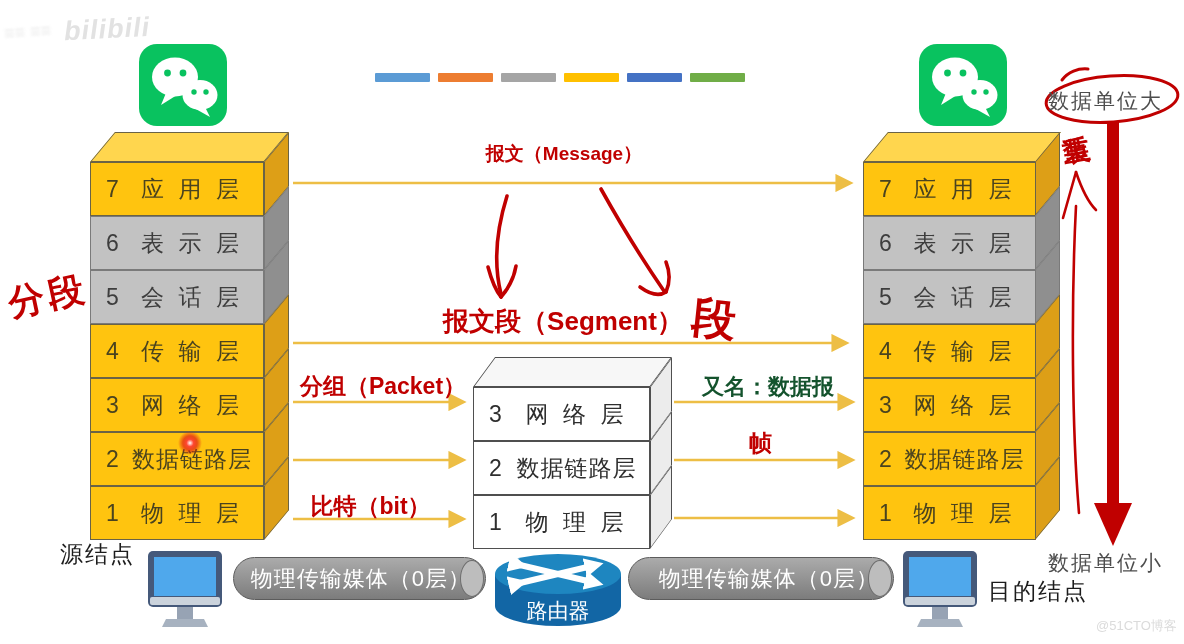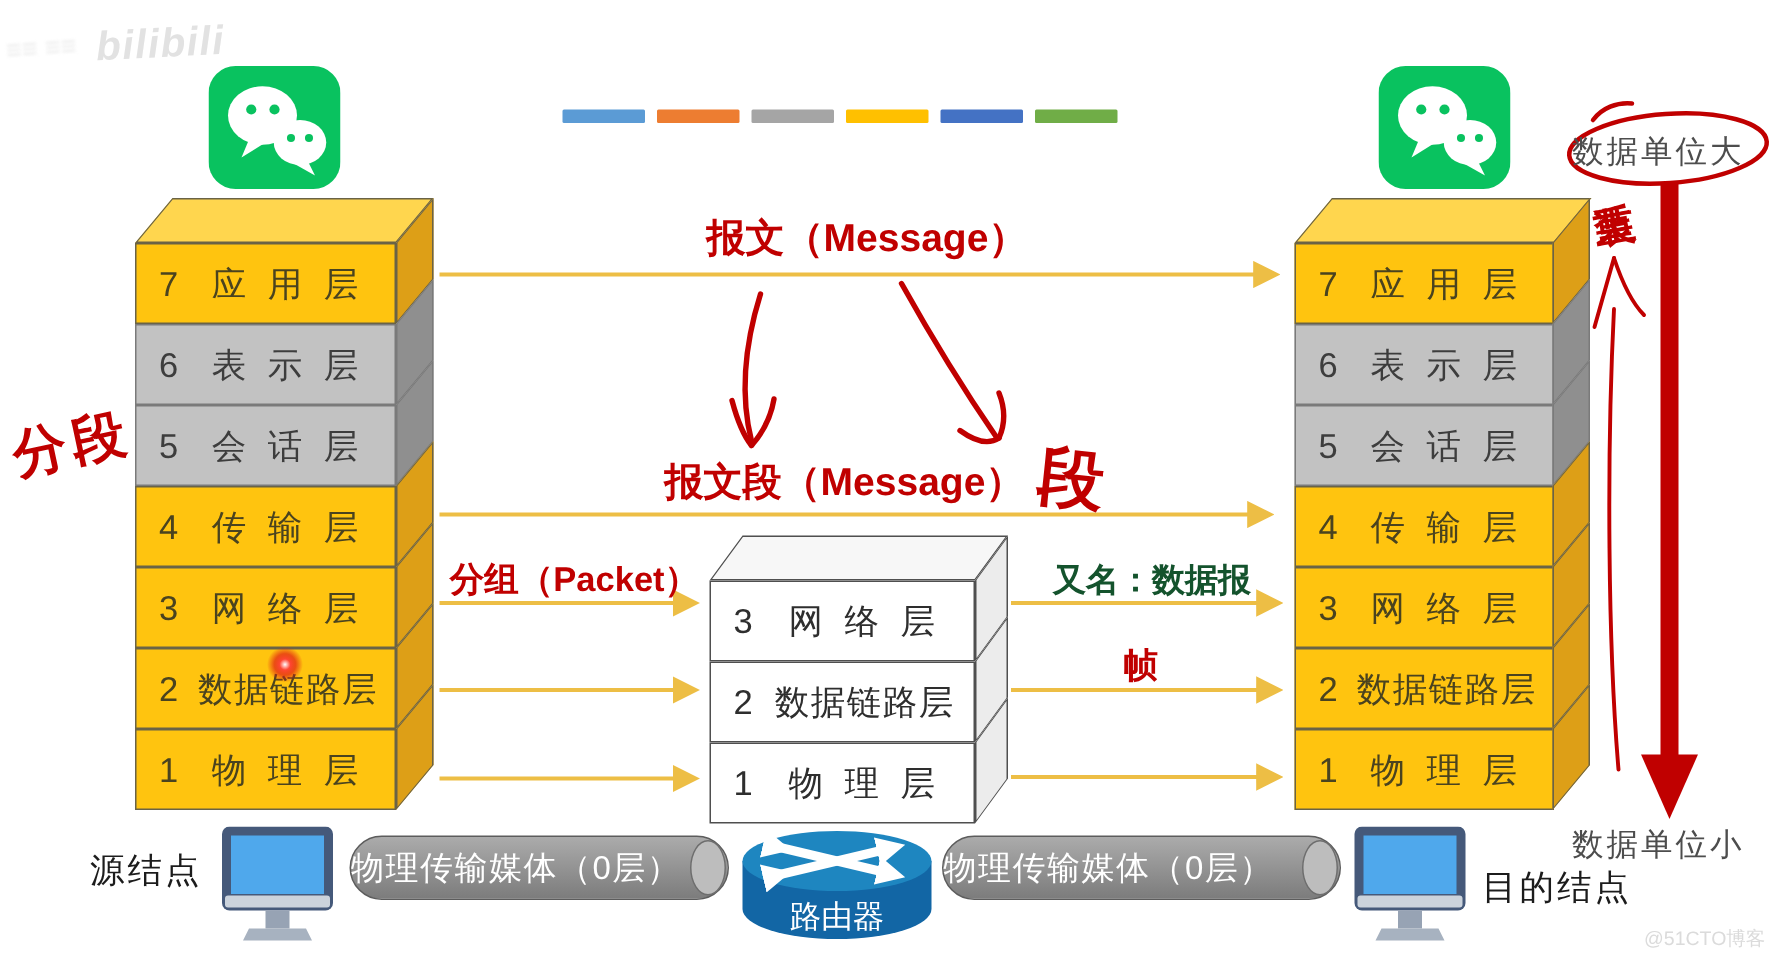--- a/index.html
+++ b/index.html
@@ -38,21 +38,21 @@
   .mwt{background:#F7F7F7;border-color:#4f4f4f;}
   
   .unit{position:absolute;font-weight:bold;color:#C00000;text-align:center;white-space:nowrap;}
   .cyan{color:#14532d;}
   
   .hand{position:absolute;color:#C00000;font-weight:bold;white-space:nowrap;}
   
   .node-text{position:absolute;font-size:23px;color:#1c1c1c;letter-spacing:2px;}
   .pipe{position:absolute;height:43px;background:linear-gradient(#ABABAB,#7C7C7C);
         border:1.5px solid #5c5c5c;border-radius:22px;display:flex;align-items:center;
-        justify-content:flex-start;color:#fff;font-size:22px;box-sizing:border-box;}
+        justify-content:flex-end;color:#fff;font-size:22px;box-sizing:border-box;}
   .pipe::after{content:'';position:absolute;right:1px;top:2px;bottom:2px;width:24px;
         background:#BDBDBD;border-radius:50%;border:1px solid #6e6e6e;box-sizing:border-box;}
   .pipe span{position:relative;z-index:1;padding-right:14px;letter-spacing:1px;}
   .gray-note{position:absolute;font-size:21px;color:#4d4d4d;letter-spacing:2px;white-space:nowrap;}
   svg.overlay{position:absolute;left:0;top:0;pointer-events:none;}
   .abs{position:absolute;}
 </style>
 </head>
 <body>
 
@@ -232,34 +232,35 @@
     </g>
 
     <g fill="#C00000">
       <rect x="1107" y="122" width="12" height="383"></rect>
       <polygon points="1094,503 1132,503 1113,546"></polygon>
     </g>
 
     <circle cx="190" cy="443" r="12" fill="url(#laser)"></circle>
   </svg>
 
-  <div class="unit" style="left:428px;top:141px;width:300px;font-size:26px">报文（Message）</div>
-  <div class="unit" style="left:408px;top:304px;width:310px;font-size:26px">报文段（Message）</div>
+  <div class="unit" style="left:414px;top:141px;width:300px;font-size:19px">报文（Message）</div>
+  <div class="unit" style="left:408px;top:304px;width:310px;font-size:26px">报文段（Segment）</div>
   <div class="unit" style="left:293px;top:371px;width:180px;font-size:23px">分组（Packet）</div>
+  <div class="unit" style="left:293px;top:491px;width:155px;font-size:23px">比特（bit）</div>
   <div class="unit cyan" style="left:688px;top:372px;width:160px;font-size:22px">又名：数据报</div>
   <div class="unit" style="left:688px;top:428px;width:145px;font-size:23px">帧</div>
 
   <div class="hand" style="left:8px;top:272px;font-size:36px;transform:rotate(-12deg);letter-spacing:4px">分段</div>
   <div class="hand" style="left:692px;top:290px;font-size:44px;transform:rotate(6deg)">段</div>
   <div class="hand" style="left:1052px;top:114px;font-size:27px;writing-mode:vertical-rl;transform:rotate(-10deg);letter-spacing:2px">重装</div>
 
   <div class="gray-note" style="left:1048px;top:549px">数据单位小</div>
   <div class="gray-note" style="left:1048px;top:87px">数据单位大</div>
 
-  <div class="node-text" style="left:60px;top:565px">源结点</div>
+  <div class="node-text" style="left:60px;top:539px">源结点</div>
 
   <svg class="abs" style="left:146px;top:551px" width="78" height="82" viewBox="0 0 78 82">
     <rect x="2" y="0" width="74" height="56" rx="5" fill="#45597A"></rect>
     <rect x="8" y="6" width="62" height="39" fill="#4FA8EC"></rect>
     <rect x="4" y="46" width="70" height="8" rx="2" fill="#CBD3DC"></rect>
     <rect x="31" y="56" width="16" height="12" fill="#97A3B4"></rect>
     <polygon points="20,68 58,68 62,76 16,76" fill="#A7B2C0"></polygon>
   </svg>
 
   <div class="pipe" style="left:233px;top:557px;width:253px">

